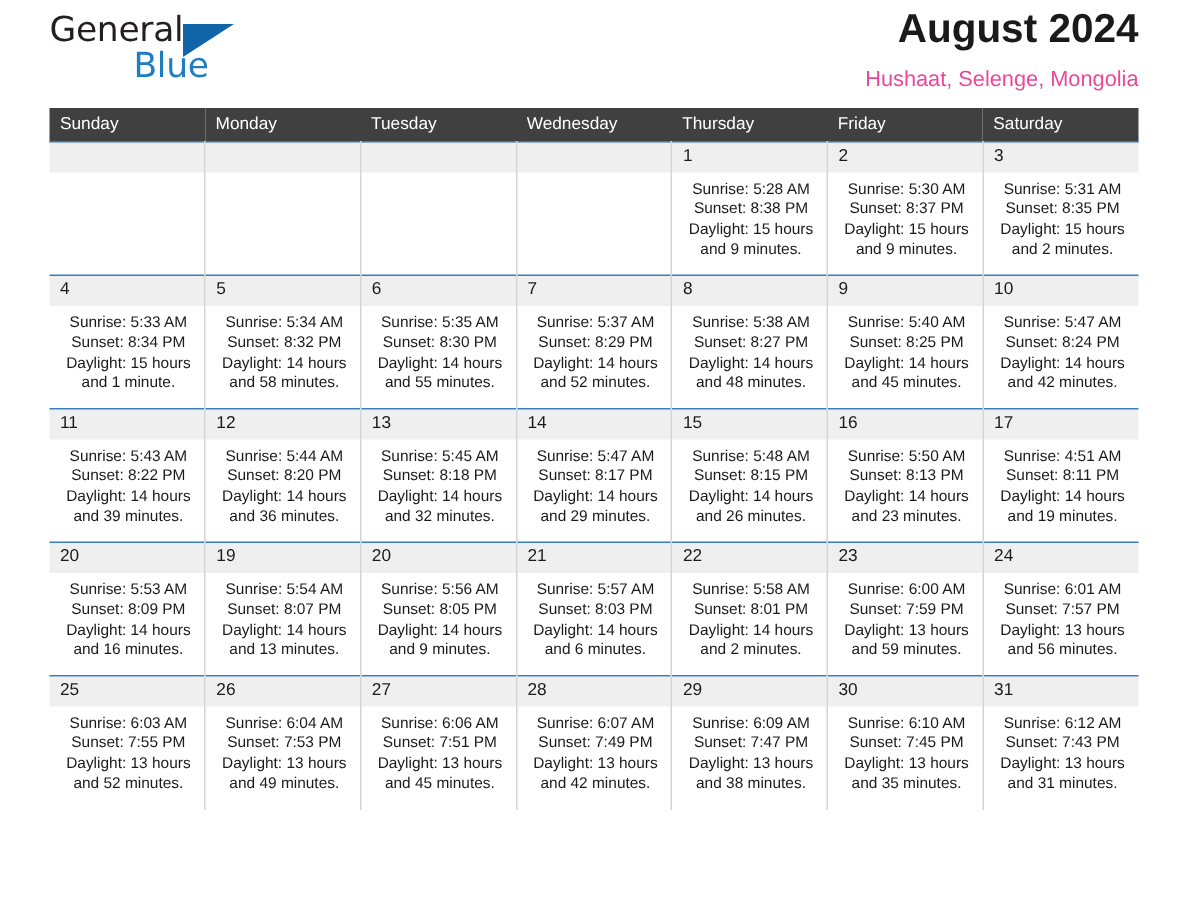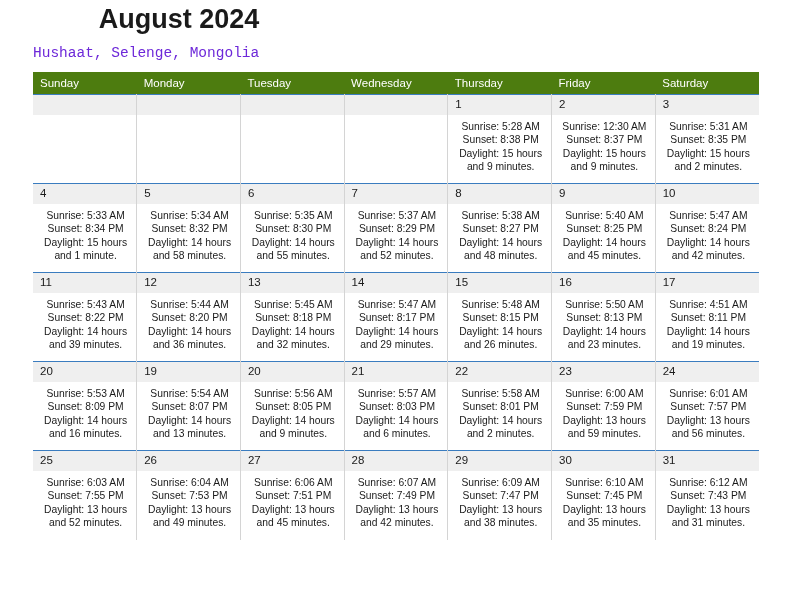--- a/index.html
+++ b/index.html
@@ -70,35 +70,34 @@
   }
   .cal-title {
     font-size: 27px;
     font-weight: bold;
     color: #1a1a1a;
     line-height: 34px;
     white-space: nowrap;
   }
   .cal-subtitle {
     font-size: 14.5px;
-    color: #6d28d9;
+    color: #ec4899;
     line-height: 20px;
     margin-top: 7px;
     white-space: nowrap;
-    font-family: Liberation Mono, monospace;
   }
 
   
   .calendar {
     width: 726px;
     border-collapse: collapse;
     table-layout: fixed;
   }
   .calendar th {
-    background: #4d7c0f;
+    background: #404040;
     color: #ffffff;
     font-size: 11.5px;
     font-weight: normal;
     text-align: left;
     padding: 5px 0 5px 7px;
     height: 17px;
     box-sizing: border-box;
   }
   .calendar td {
     vertical-align: top;
@@ -137,20 +136,25 @@
   .info div {
     white-space: normal;
   }
 </style>
 </head>
 <body>
 
 <div class="page">
 
   <div class="header">
+    <div class="brand">
+      <span class="brand-general">General</span>
+      <span class="brand-triangle"></span>
+      <span class="brand-blue">Blue</span>
+    </div>
     <div class="title-block">
       <div class="cal-title">August 2024</div>
       <div class="cal-subtitle">Hushaat, Selenge, Mongolia</div>
     </div>
   </div>
 
   <table class="calendar">
     <thead>
       <tr>
         <th>Sunday</th>
@@ -181,21 +185,21 @@
             <div class="info">
               <div>Sunrise: 5:28 AM</div>
               <div>Sunset: 8:38 PM</div>
               <div>Daylight: 15 hours</div>
               <div>and 9 minutes.</div>
             </div>
           </td>
           <td>
             <div class="daynum">2</div>
             <div class="info">
-              <div>Sunrise: 12:30 AM</div>
+              <div>Sunrise: 5:30 AM</div>
               <div>Sunset: 8:37 PM</div>
               <div>Daylight: 15 hours</div>
               <div>and 9 minutes.</div>
             </div>
           </td>
           <td>
             <div class="daynum">3</div>
             <div class="info">
               <div>Sunrise: 5:31 AM</div>
               <div>Sunset: 8:35 PM</div>

